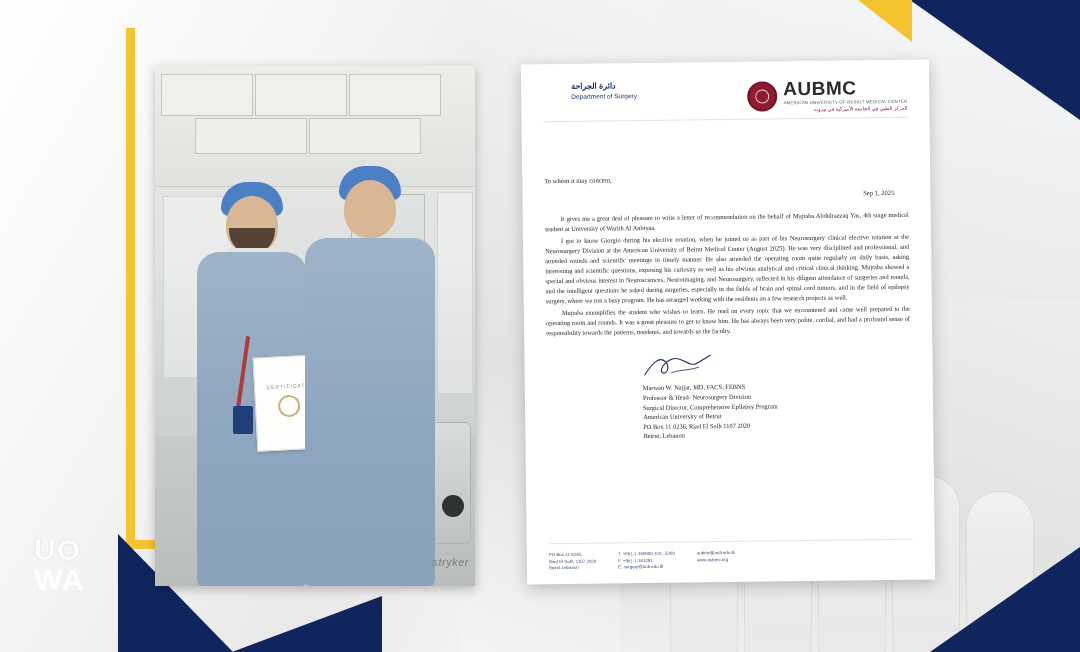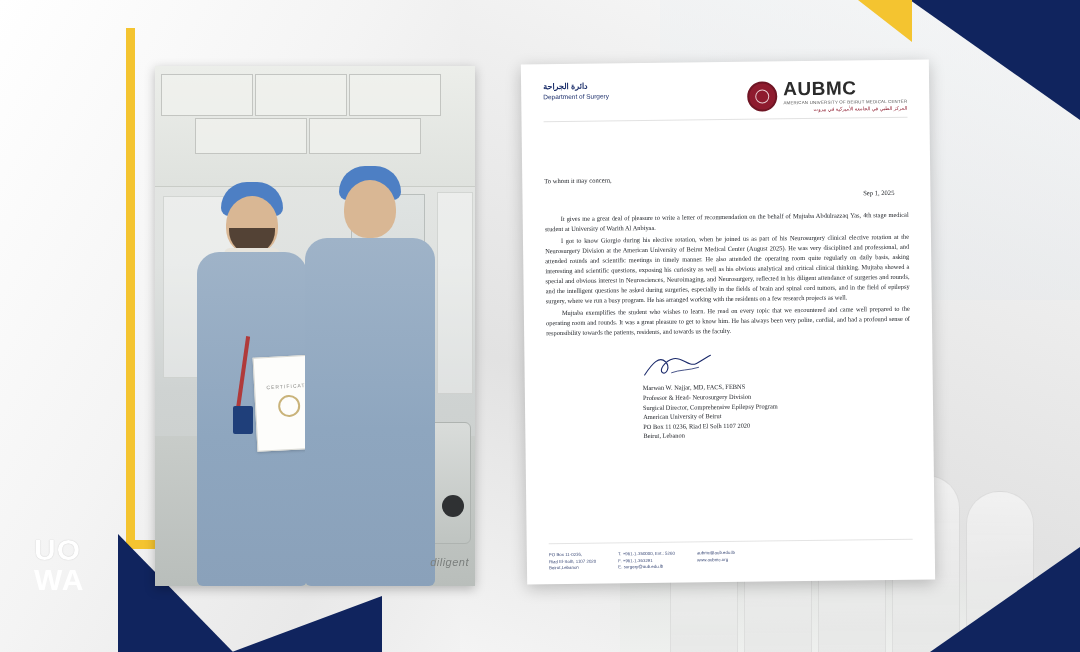--- a/index.html
+++ b/index.html
@@ -311,20 +311,21 @@
   }
   .letterhead {
     display: flex;
     justify-content: space-between;
     align-items: flex-start;
   }
   .dept {
     font-size: 6.5px;
     color: #1c2f6b;
     line-height: 1.35;
+    margin-left: 28px;
   }
   .dept .ar {
     font-size: 8px;
     font-weight: bold;
     color: #1c2f6b;
   }
   .brand {
     display: flex;
     align-items: center;
     gap: 6px;
@@ -485,21 +486,21 @@
           <div class="cert-seal"></div>
         </div>
       </div>
 
       <div class="person p2">
         <div class="cap"></div>
         <div class="head"></div>
         <div class="scrub"></div>
       </div>
 
-      <div class="stryker">diligent</div>
+      <div class="stryker">stryker</div>
     </div>
   </div>
 
   <div class="letter">
     <div class="letter-inner">
 
       <div class="letterhead">
         <div class="dept">
           <div class="ar">دائرة الجراحة</div>
           <div>Department of Surgery</div>

